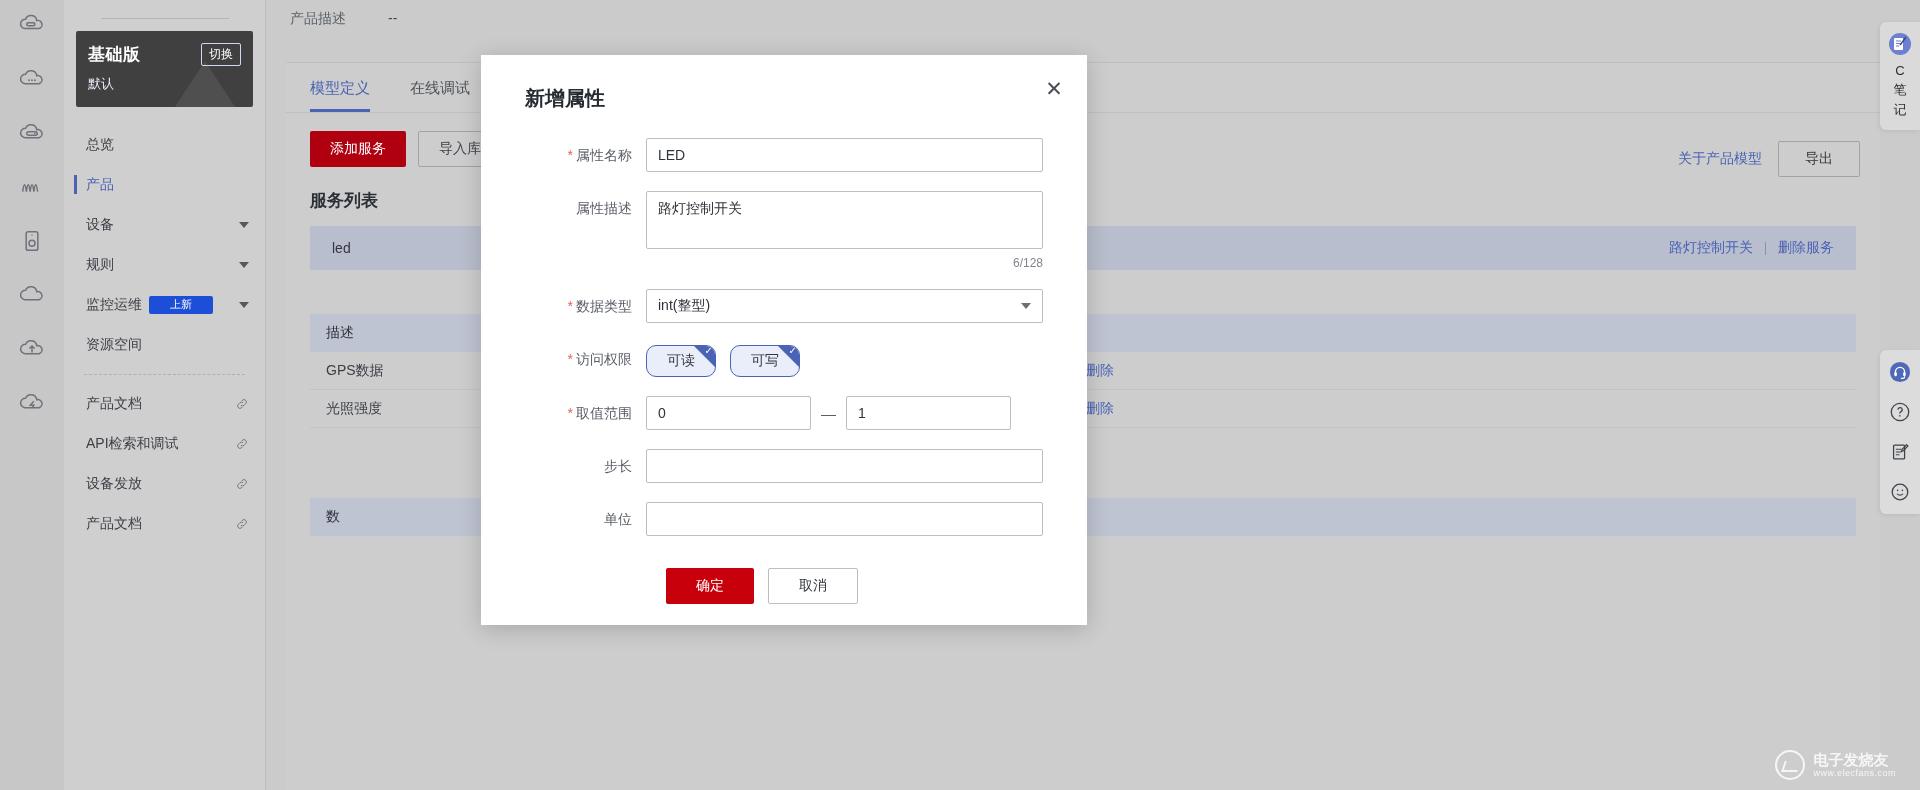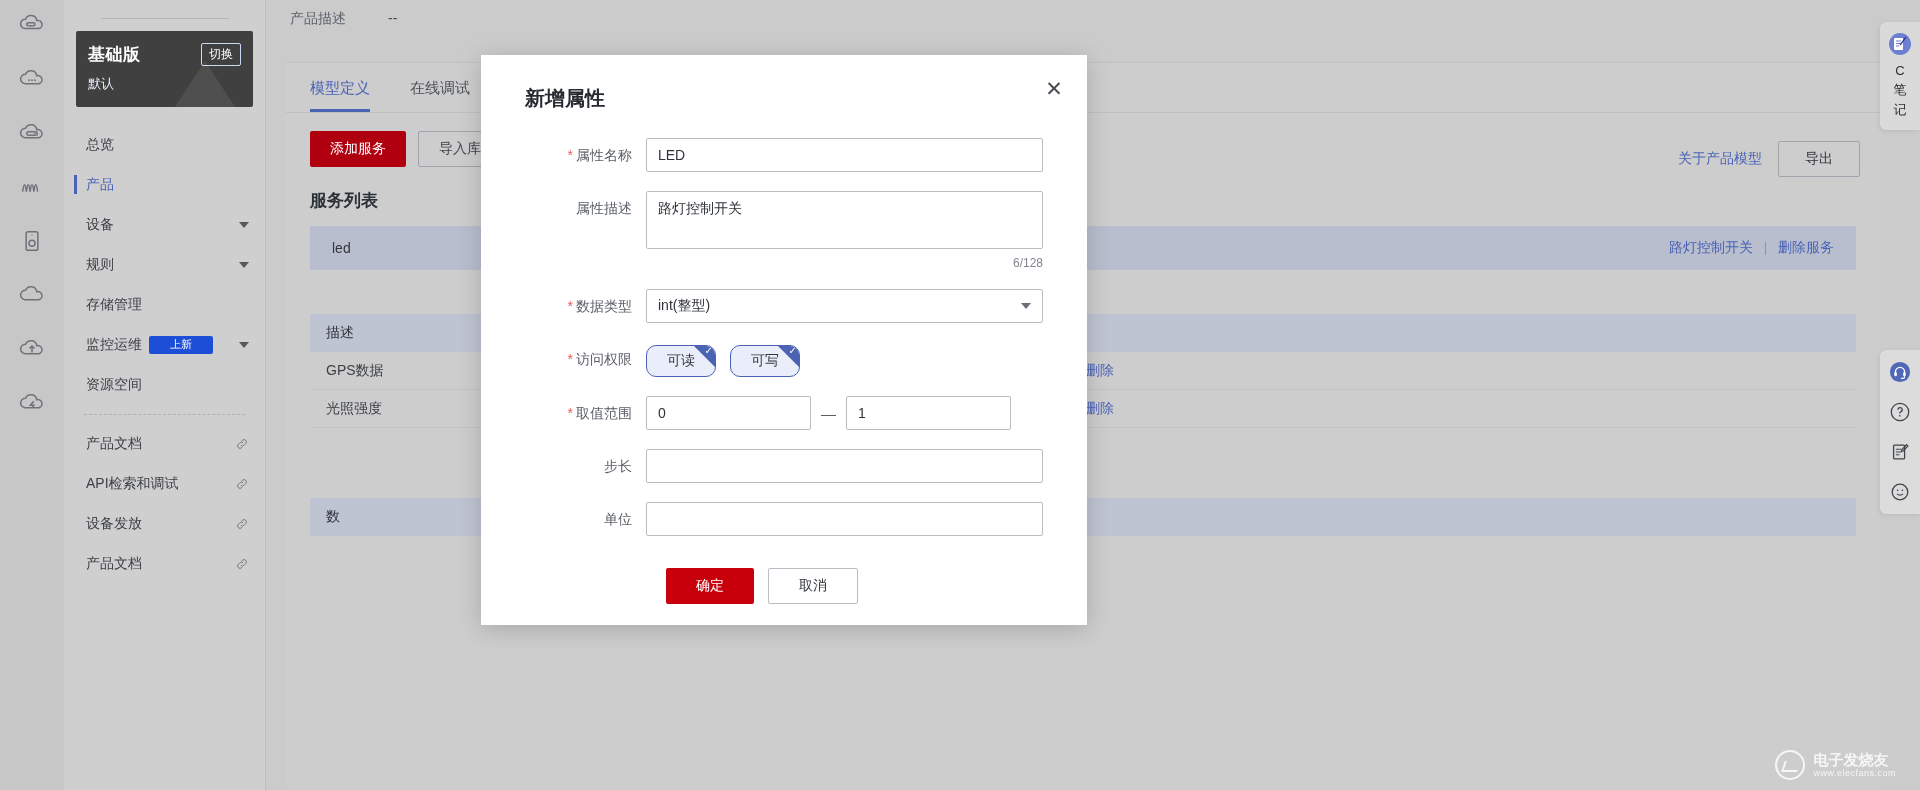--- a/index.html
+++ b/index.html
@@ -300,25 +300,20 @@
         <span class="nav-label">
             <span>设备</span>
           </span>
         <span class="caret"></span>
       </div>
       <div class="nav-item">
         <span class="nav-label">
             <span>规则</span>
           </span>
         <span class="caret"></span>
-      </div>
-      <div class="nav-item">
-        <span class="nav-label">
-            <span>存储管理</span>
-          </span>
       </div>
       <div class="nav-item">
         <span class="nav-label">
           <span>监控运维</span>
           <span class="badge-new">上新</span>
         </span>
         <span class="caret"></span>
       </div>
       <div class="nav-item">
         <span class="nav-label">

